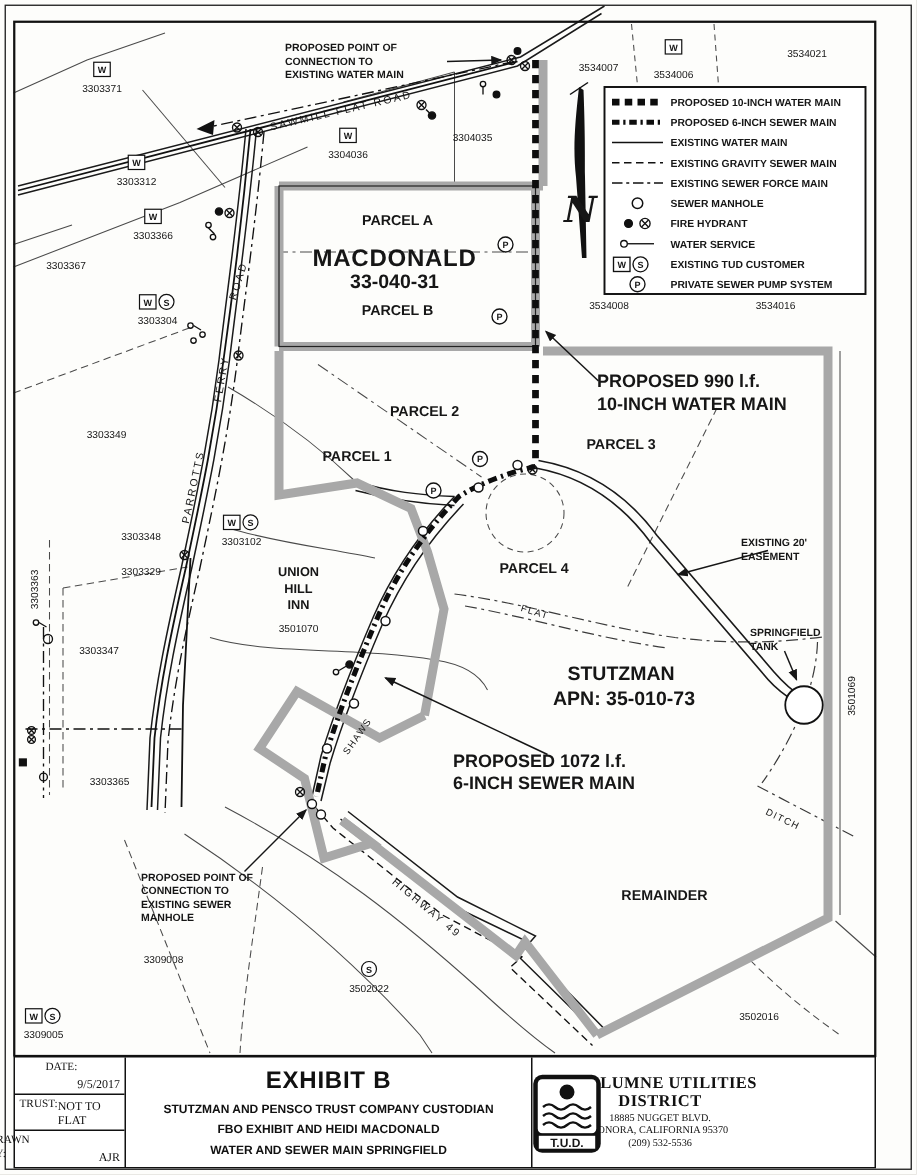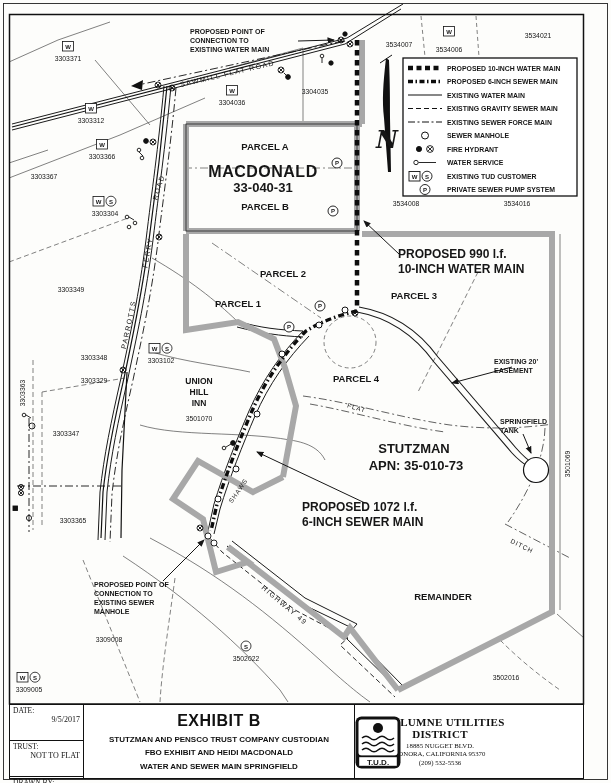--- a/index.html
+++ b/index.html
@@ -16,22 +16,22 @@
   .pcl{font-size:9.5px;font-weight:bold;text-anchor:middle;}
   .big{font-size:16px;font-weight:bold;text-anchor:middle;letter-spacing:.5px;}
   .big2{font-size:13px;font-weight:bold;text-anchor:middle;}
   .big3{font-size:12px;font-weight:bold;}
   .inn{font-size:8.5px;font-weight:bold;text-anchor:middle;}
   .north{font-family:"DejaVu Serif",serif;font-style:italic;font-weight:bold;font-size:24px;text-anchor:middle;}
   
   .tb{position:absolute;left:9px;top:704px;width:575px;height:75px;border:1.6px solid #111;
       box-sizing:border-box;display:flex;background:#fff;font-family:"Liberation Serif",serif;color:#111;}
   .tb-left{width:74px;border-right:1.6px solid #111;display:flex;flex-direction:column;box-sizing:border-box;}
-  .tb-row{flex:1;border-bottom:1.3px solid #111;padding:1px 3px 16px 3px;font-size:7.5px;
-          display:flex;flex-direction:column;justify-content:flex-end;box-sizing:border-box;}
+  .tb-row{flex:1;border-bottom:1.3px solid #111;padding:1px 3px 2px 3px;font-size:7.5px;
+          display:flex;flex-direction:row;justify-content:flex-end;box-sizing:border-box;}
   .tb-row:last-child{border-bottom:none;gap:46px;}
   .tb-val{align-self:flex-end;font-size:8px;}
   .tb-center{flex:1;display:flex;flex-direction:column;align-items:center;justify-content:space-evenly;
              font-family:"Liberation Sans",sans-serif;font-weight:bold;padding:2px 0;}
   .tb-exhibit{font-size:16px;letter-spacing:.5px;}
   .tb-line{font-size:8px;}
   .u{}
   .tb-right{width:229px;border-left:1.6px solid #111;position:relative;display:flex;flex-direction:column;
             align-items:center;justify-content:center;padding-right:58px;box-sizing:border-box;text-align:center;}
   .tb-district{font-size:11px;font-weight:bold;letter-spacing:.3px;margin-bottom:2px;}

